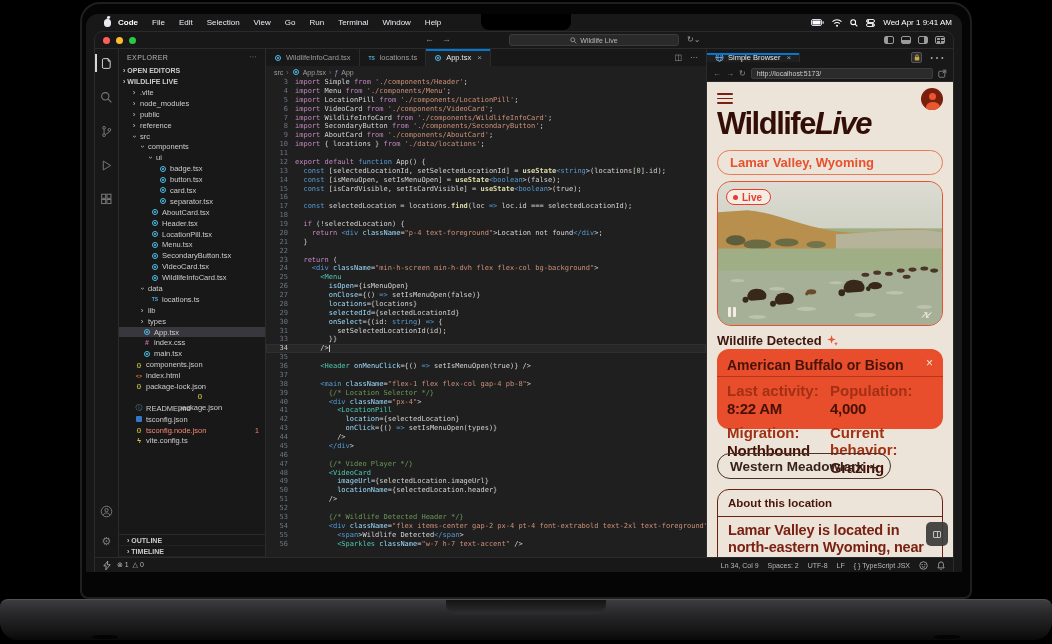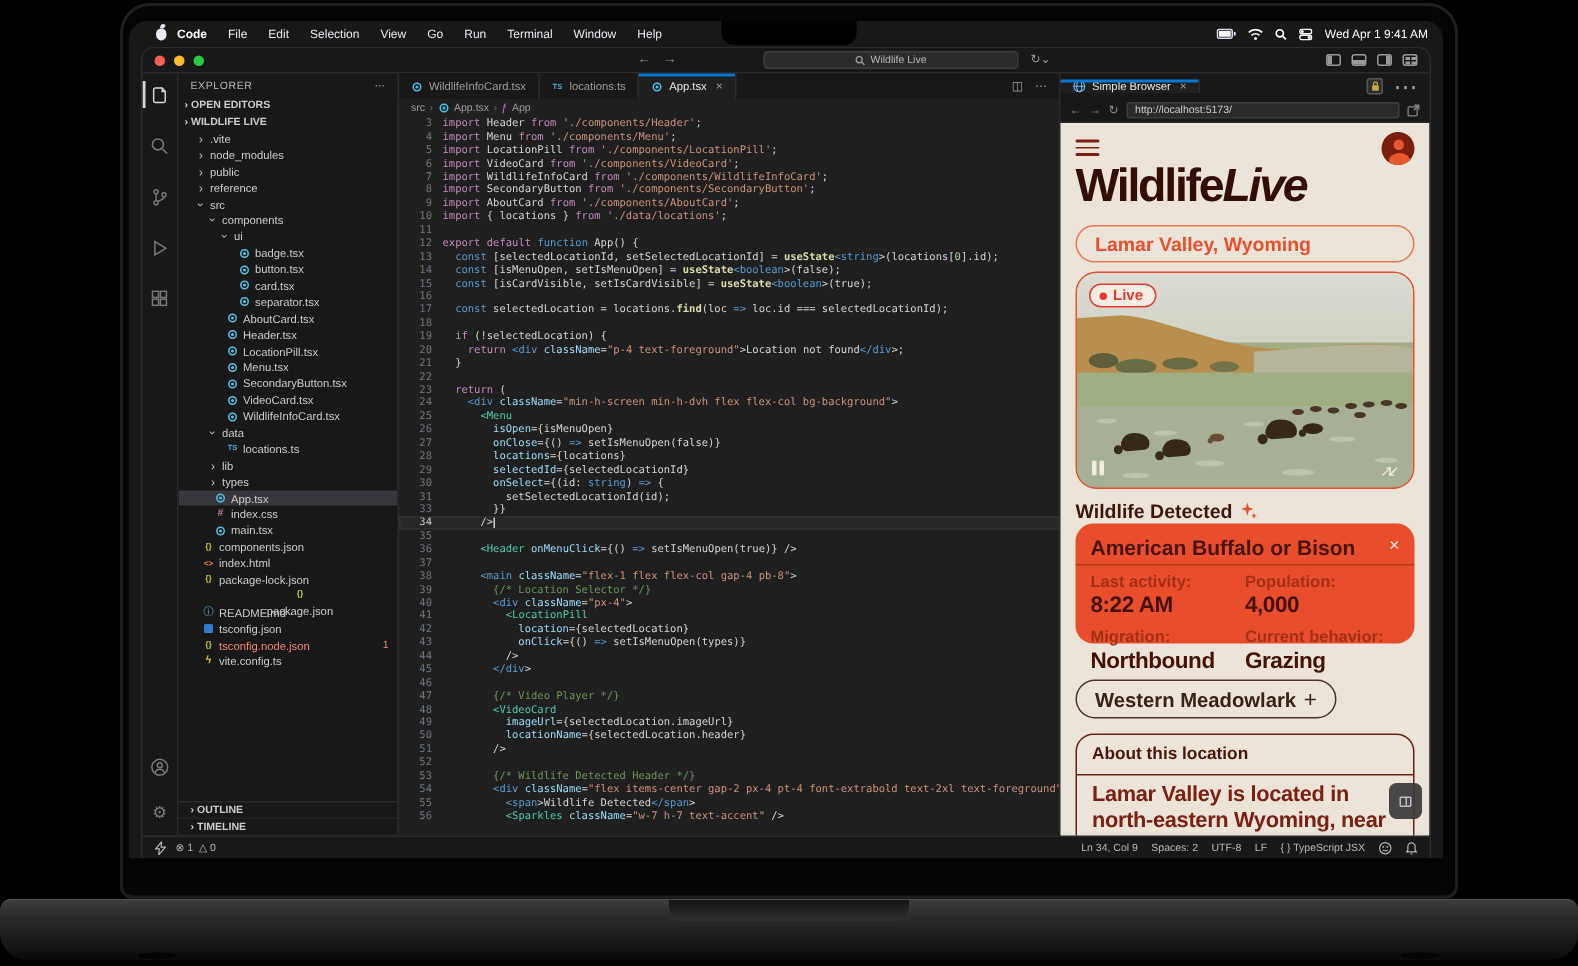--- a/index.html
+++ b/index.html
@@ -157,21 +157,21 @@
   #expand-btn .a2 { margin-left:-4px; }
   #wd-header { position:absolute; left:10px; top:251px; display:flex; align-items:center; gap:5px;
     font-size:13px; font-weight:800; color:#3d150c; }
   #det-card { position:absolute; left:10px; right:10px; top:267px; height:80px;
     background:#e84e2c; border-radius:12px; padding:8px 10px; }
   #det-title { font-size:14px; font-weight:800; color:#48130a; }
   #det-close { position:absolute; right:10px; top:8px; color:#f5e3d8; font-size:12px; line-height:12px; }
   #det-hr { position:absolute; left:0; right:0; top:27px; height:1px; background:rgba(110,20,0,.4); }
   #det-grid { position:absolute; left:10px; right:10px; top:33px; display:grid;
     grid-template-columns:1fr 1fr; row-gap:7px; }
-  .fld .fl { font-size:11px; font-weight:bold; color:#a33014; }
+  .fld .fl { font-size:15px; font-weight:bold; color:#a33014; }
   .fld .fv { font-size:15px; font-weight:800; color:#451106; letter-spacing:-.3px; margin-top:1px; }
   #sec-btn { position:absolute; left:10px; right:62px; top:371px; height:26px;
     border:1.5px solid #4a332a; border-radius:14px; display:flex; align-items:center;
     padding:0 12px; font-size:13.5px; font-weight:800; color:#38221a; background:transparent; }
   #sec-btn .plus { margin-left:auto; font-weight:400; font-size:15px; }
   #about-card { position:absolute; left:10px; right:10px; top:407px; height:92px;
     border:1.2px solid #6b2014; border-radius:12px; padding:7px 10px; }
   #about-title { font-size:11.5px; font-weight:800; color:#4a140c; }
   #about-hr { position:absolute; left:0; right:0; top:26px; height:1px; background:#6b2014; }
   #about-text { position:absolute; left:10px; right:8px; top:32px; font-size:14.5px; font-weight:bold;
@@ -555,21 +555,21 @@
               <span class="sep">›</span>
               <span class="fi">
                 <span class="fi-react"></span>
               </span>
               <span>App.tsx</span>
               <span class="sep">›</span>
               <span style="color: rgb(177, 128, 215);">ƒ</span>
               <span>App</span>
             </div>
           <div id="code">
-              <div class="cl"><span class="ln">3</span><span class="ct"><span class="t-k1">import</span><span class="t-d"> Header </span><span class="t-k1">from</span><span class="t-d"> </span><span class="t-s">'./components/Header'</span><span class="t-d">;</span></span></div>
+              <div class="cl"><span class="ln">3</span><span class="ct"><span class="t-k1">import</span><span class="t-d"> Simple </span><span class="t-k1">from</span><span class="t-d"> </span><span class="t-s">'./components/Header'</span><span class="t-d">;</span></span></div>
               <div class="cl"><span class="ln">4</span><span class="ct"><span class="t-k1">import</span><span class="t-d"> Menu </span><span class="t-k1">from</span><span class="t-d"> </span><span class="t-s">'./components/Menu'</span><span class="t-d">;</span></span></div>
               <div class="cl"><span class="ln">5</span><span class="ct"><span class="t-k1">import</span><span class="t-d"> LocationPill </span><span class="t-k1">from</span><span class="t-d"> </span><span class="t-s">'./components/LocationPill'</span><span class="t-d">;</span></span></div>
               <div class="cl"><span class="ln">6</span><span class="ct"><span class="t-k1">import</span><span class="t-d"> VideoCard </span><span class="t-k1">from</span><span class="t-d"> </span><span class="t-s">'./components/VideoCard'</span><span class="t-d">;</span></span></div>
               <div class="cl"><span class="ln">7</span><span class="ct"><span class="t-k1">import</span><span class="t-d"> WildlifeInfoCard </span><span class="t-k1">from</span><span class="t-d"> </span><span class="t-s">'./components/WildlifeInfoCard'</span><span class="t-d">;</span></span></div>
               <div class="cl"><span class="ln">8</span><span class="ct"><span class="t-k1">import</span><span class="t-d"> SecondaryButton </span><span class="t-k1">from</span><span class="t-d"> </span><span class="t-s">'./components/SecondaryButton'</span><span class="t-d">;</span></span></div>
               <div class="cl"><span class="ln">9</span><span class="ct"><span class="t-k1">import</span><span class="t-d"> AboutCard </span><span class="t-k1">from</span><span class="t-d"> </span><span class="t-s">'./components/AboutCard'</span><span class="t-d">;</span></span></div>
               <div class="cl"><span class="ln">10</span><span class="ct"><span class="t-k1">import</span><span class="t-d"> { locations } </span><span class="t-k1">from</span><span class="t-d"> </span><span class="t-s">'./data/locations'</span><span class="t-d">;</span></span></div>
               <div class="cl"><span class="ln">11</span><span class="ct"></span></div>
               <div class="cl"><span class="ln">12</span><span class="ct"><span class="t-k1">export</span><span class="t-d"> </span><span class="t-k1">default</span><span class="t-d"> </span><span class="t-k2">function</span><span class="t-d"> App() {</span></span></div>
               <div class="cl"><span class="ln">13</span><span class="ct"><span class="t-d">  </span><span class="t-k2">const</span><span class="t-d"> [selectedLocationId, setSelectedLocationId] = </span><span class="t-fn">useState</span><span class="t-b">&lt;string</span><span class="t-d">&gt;(locations[</span><span class="t-n">0</span><span class="t-d">].id);</span></span></div>

